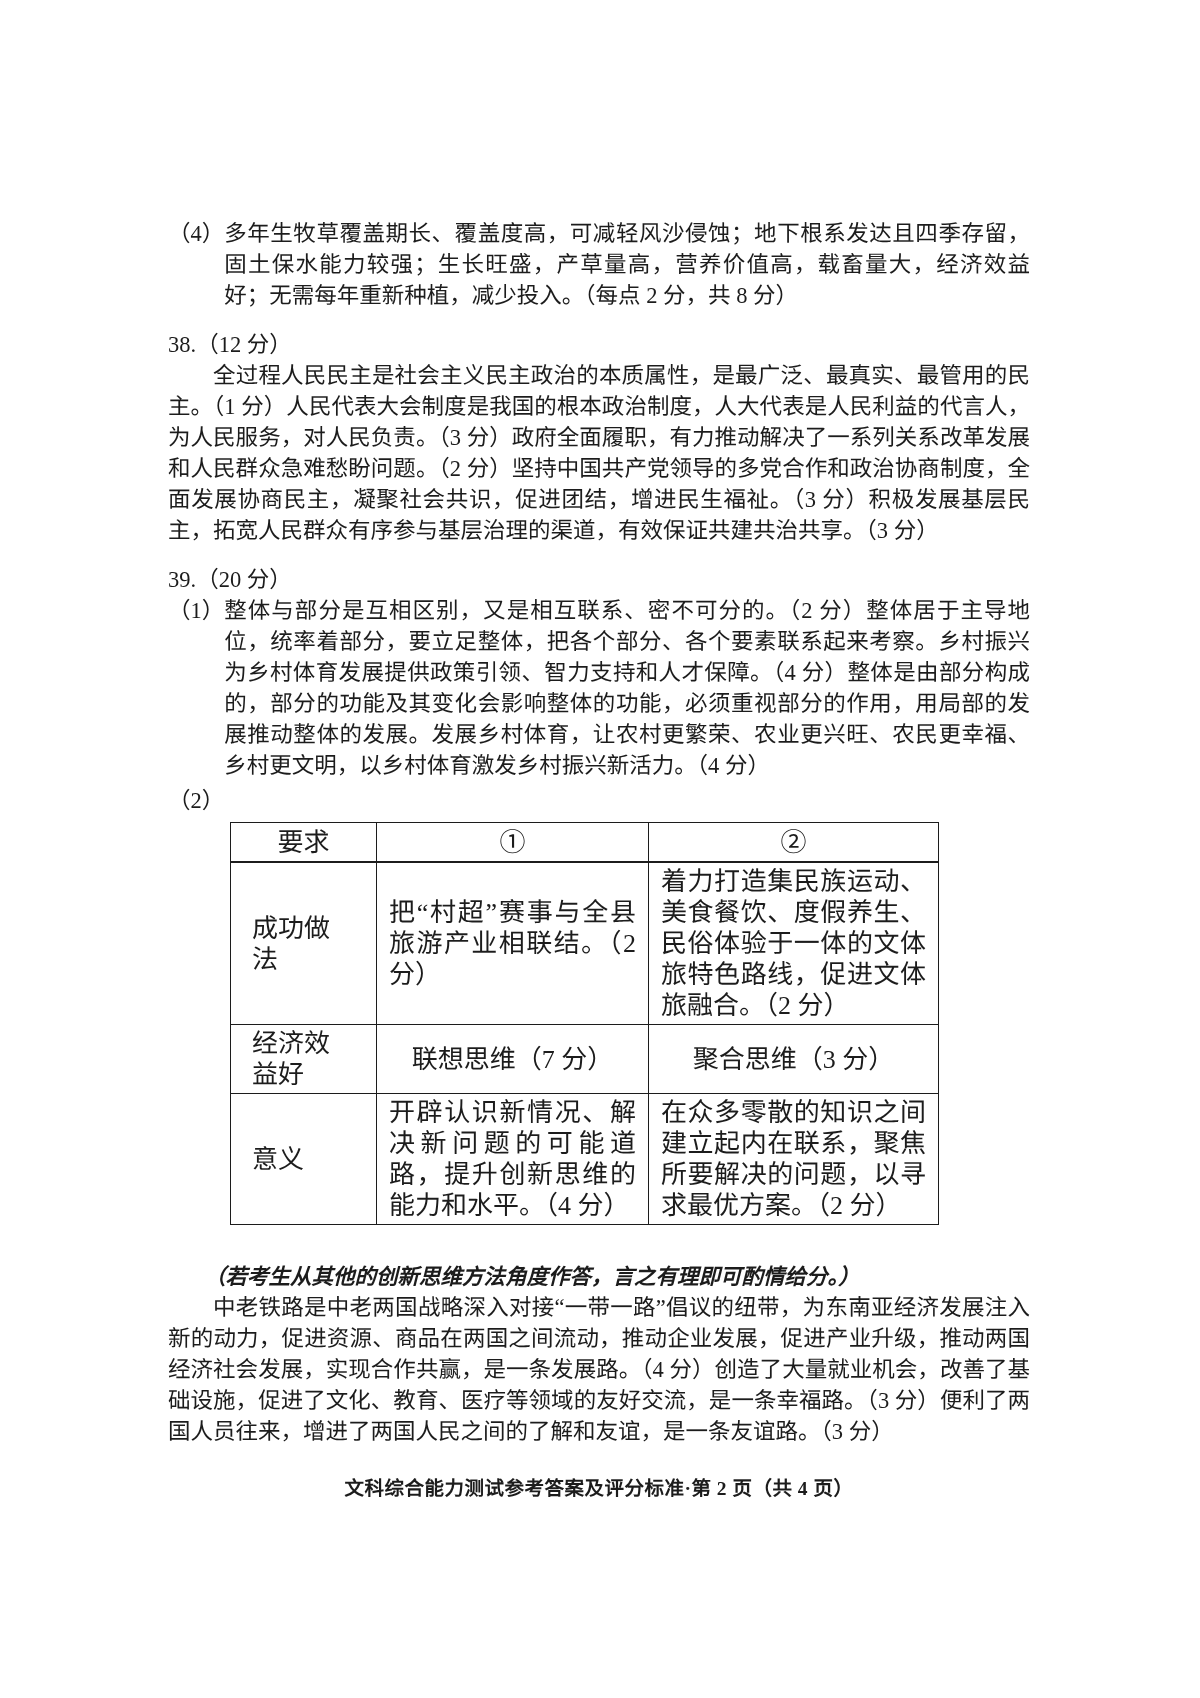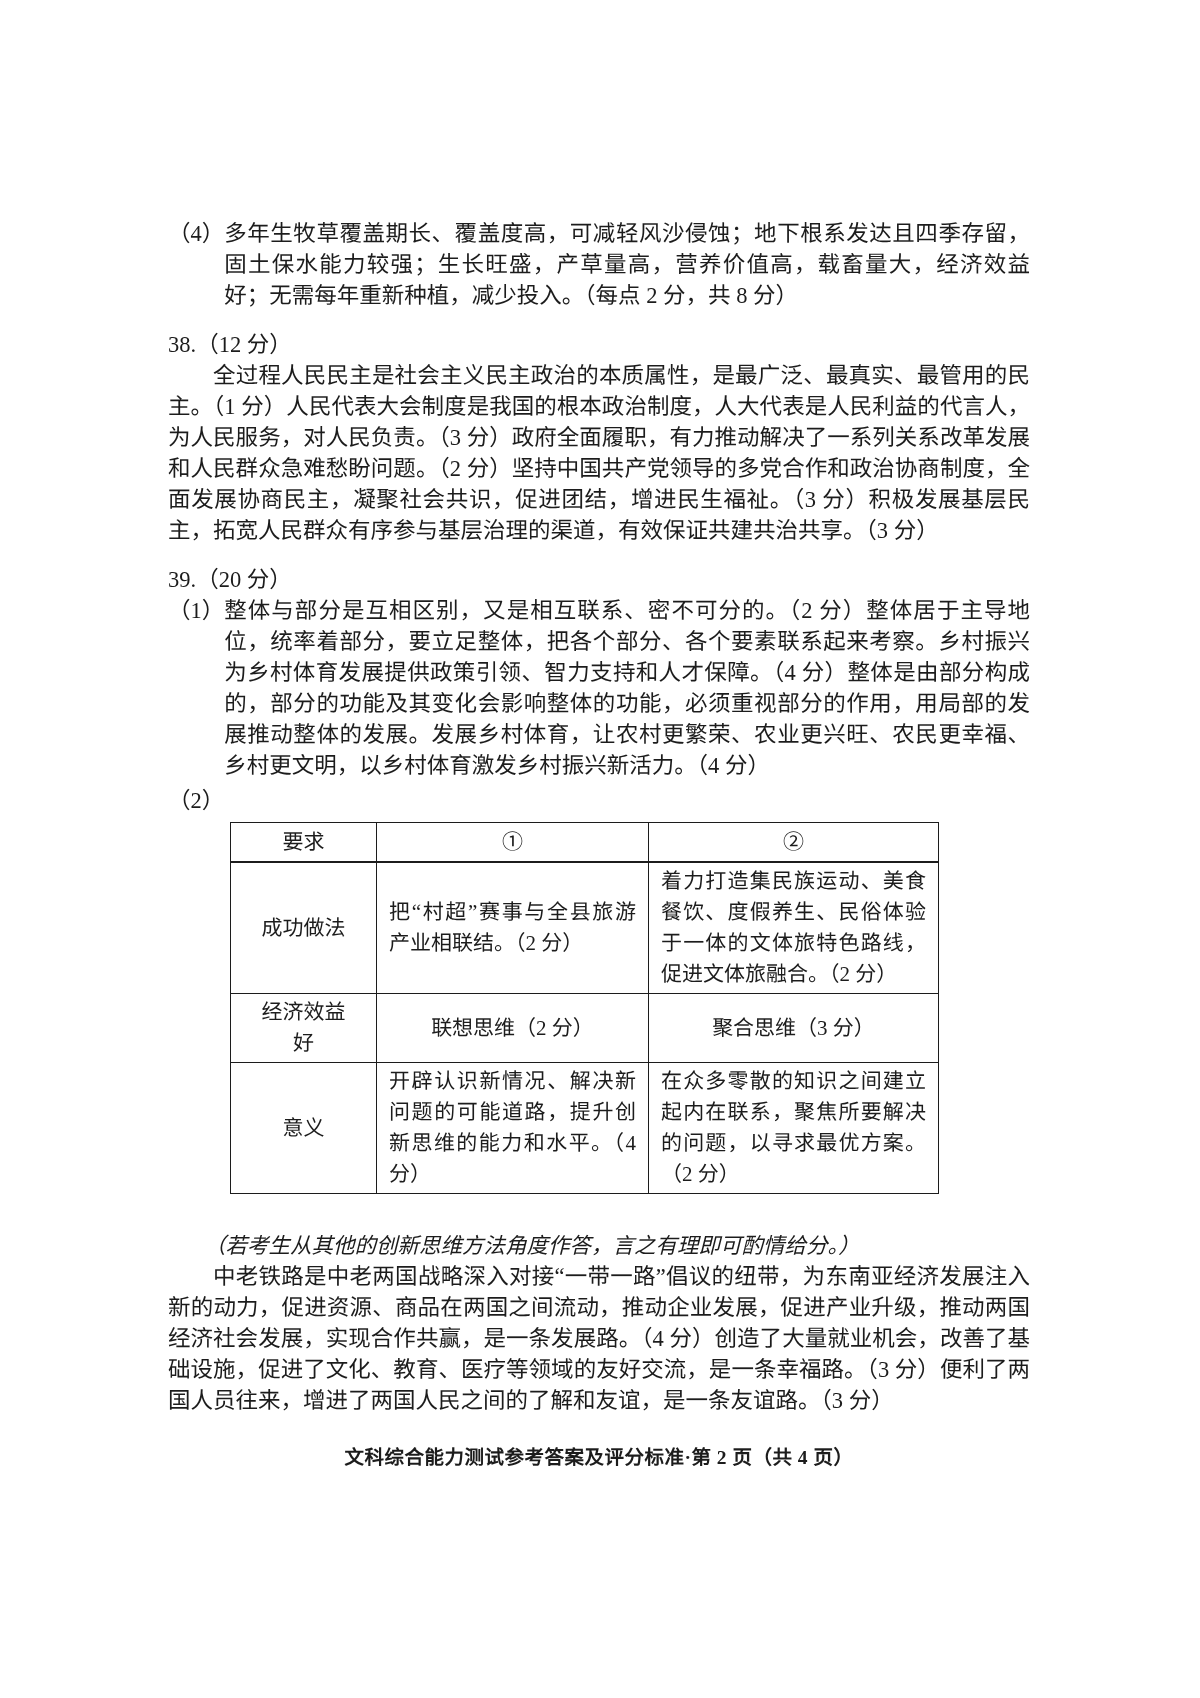--- a/index.html
+++ b/index.html
@@ -41,55 +41,55 @@
     margin-top: 18px;
   }
   .part2-marker {
     margin-top: 4px;
   }
   table.answer-table {
     border-collapse: collapse;
     margin: 6px 0 0 62px;
     width: 708px;
     table-layout: fixed;
-    font-size: 21px;
+    font-size: 26px;
     line-height: 31px;
   }
   table.answer-table col.c1 { width: 146px; }
   table.answer-table col.c2 { width: 272px; }
   table.answer-table col.c3 { width: 290px; }
   table.answer-table th,
   table.answer-table td {
     border: 1.6px solid #1c1c1c;
     vertical-align: middle;
     padding: 3px 12px;
     font-weight: normal;
   }
   table.answer-table thead th {
     height: 32px;
     text-align: center;
     border-bottom-width: 2.2px;
   }
   table.answer-table td.label-cell {
-    text-align: center;
     padding: 3px 21px;
   }
   table.answer-table td.center-cell {
     text-align: center;
     height: 38px;
   }
   table.answer-table td.text-cell {
     text-align: justify;
   }
   .grading-note {
     margin-top: 36px;
     margin-left: 36px;
     font-size: 21.5px;
     font-style: italic;
     font-family: "DejaVu Serif", "Liberation Serif", serif;
+    font-weight: bold;
   }
   .q40-heading {
     margin-top: 28px;
   }
   .page-footer {
     margin-top: 26px;
     text-align: center;
     font-size: 19.5px;
     letter-spacing: 0.5px;
     font-weight: bold;
@@ -129,21 +129,21 @@
       </tr>
     </thead>
     <tbody>
       <tr>
         <td class="label-cell">成功做法</td>
         <td class="text-cell">把“村超”赛事与全县旅游产业相联结。（2 分）</td>
         <td class="text-cell">着力打造集民族运动、美食餐饮、度假养生、民俗体验于一体的文体旅特色路线，促进文体旅融合。（2 分）</td>
       </tr>
       <tr>
         <td class="label-cell">经济效益好</td>
-        <td class="center-cell">联想思维（2 分）</td>
+        <td class="center-cell">联想思维（7 分）</td>
         <td class="center-cell">聚合思维（3 分）</td>
       </tr>
       <tr>
         <td class="label-cell">意义</td>
         <td class="text-cell">开辟认识新情况、解决新问题的可能道路，提升创新思维的能力和水平。（4 分）</td>
         <td class="text-cell">在众多零散的知识之间建立起内在联系，聚焦所要解决的问题，以寻求最优方案。（2 分）</td>
       </tr>
     </tbody>
   </table>
 

